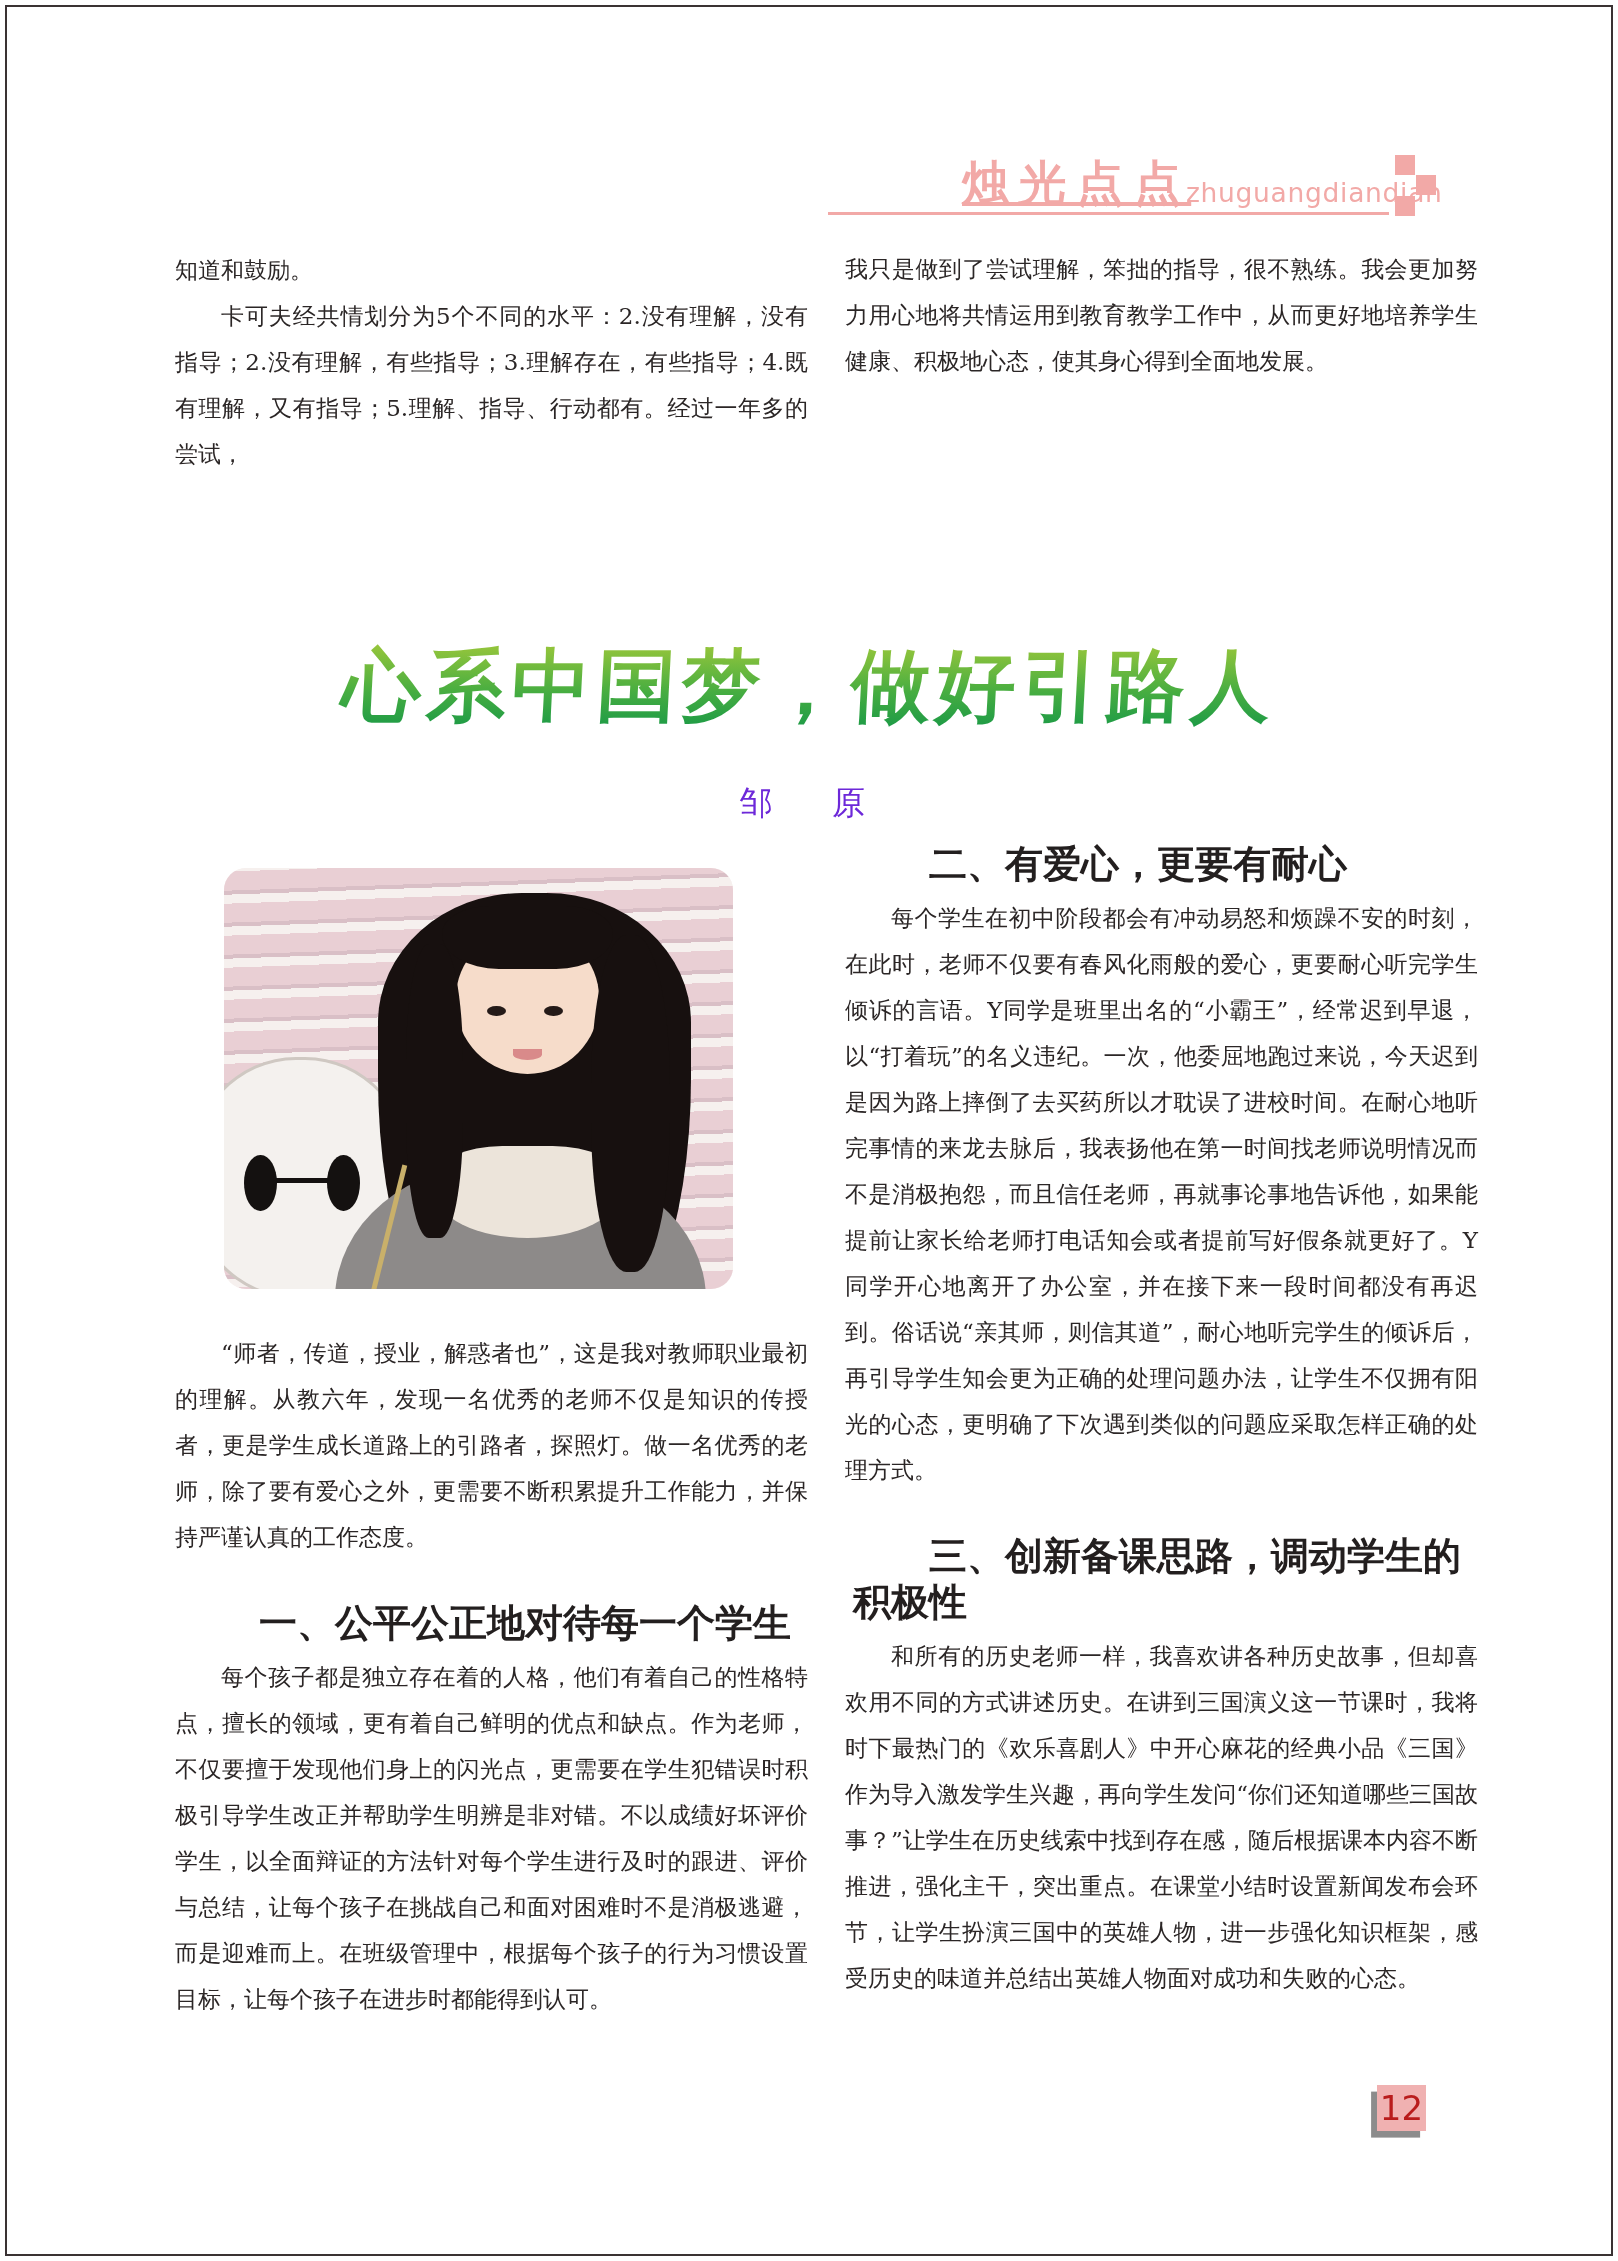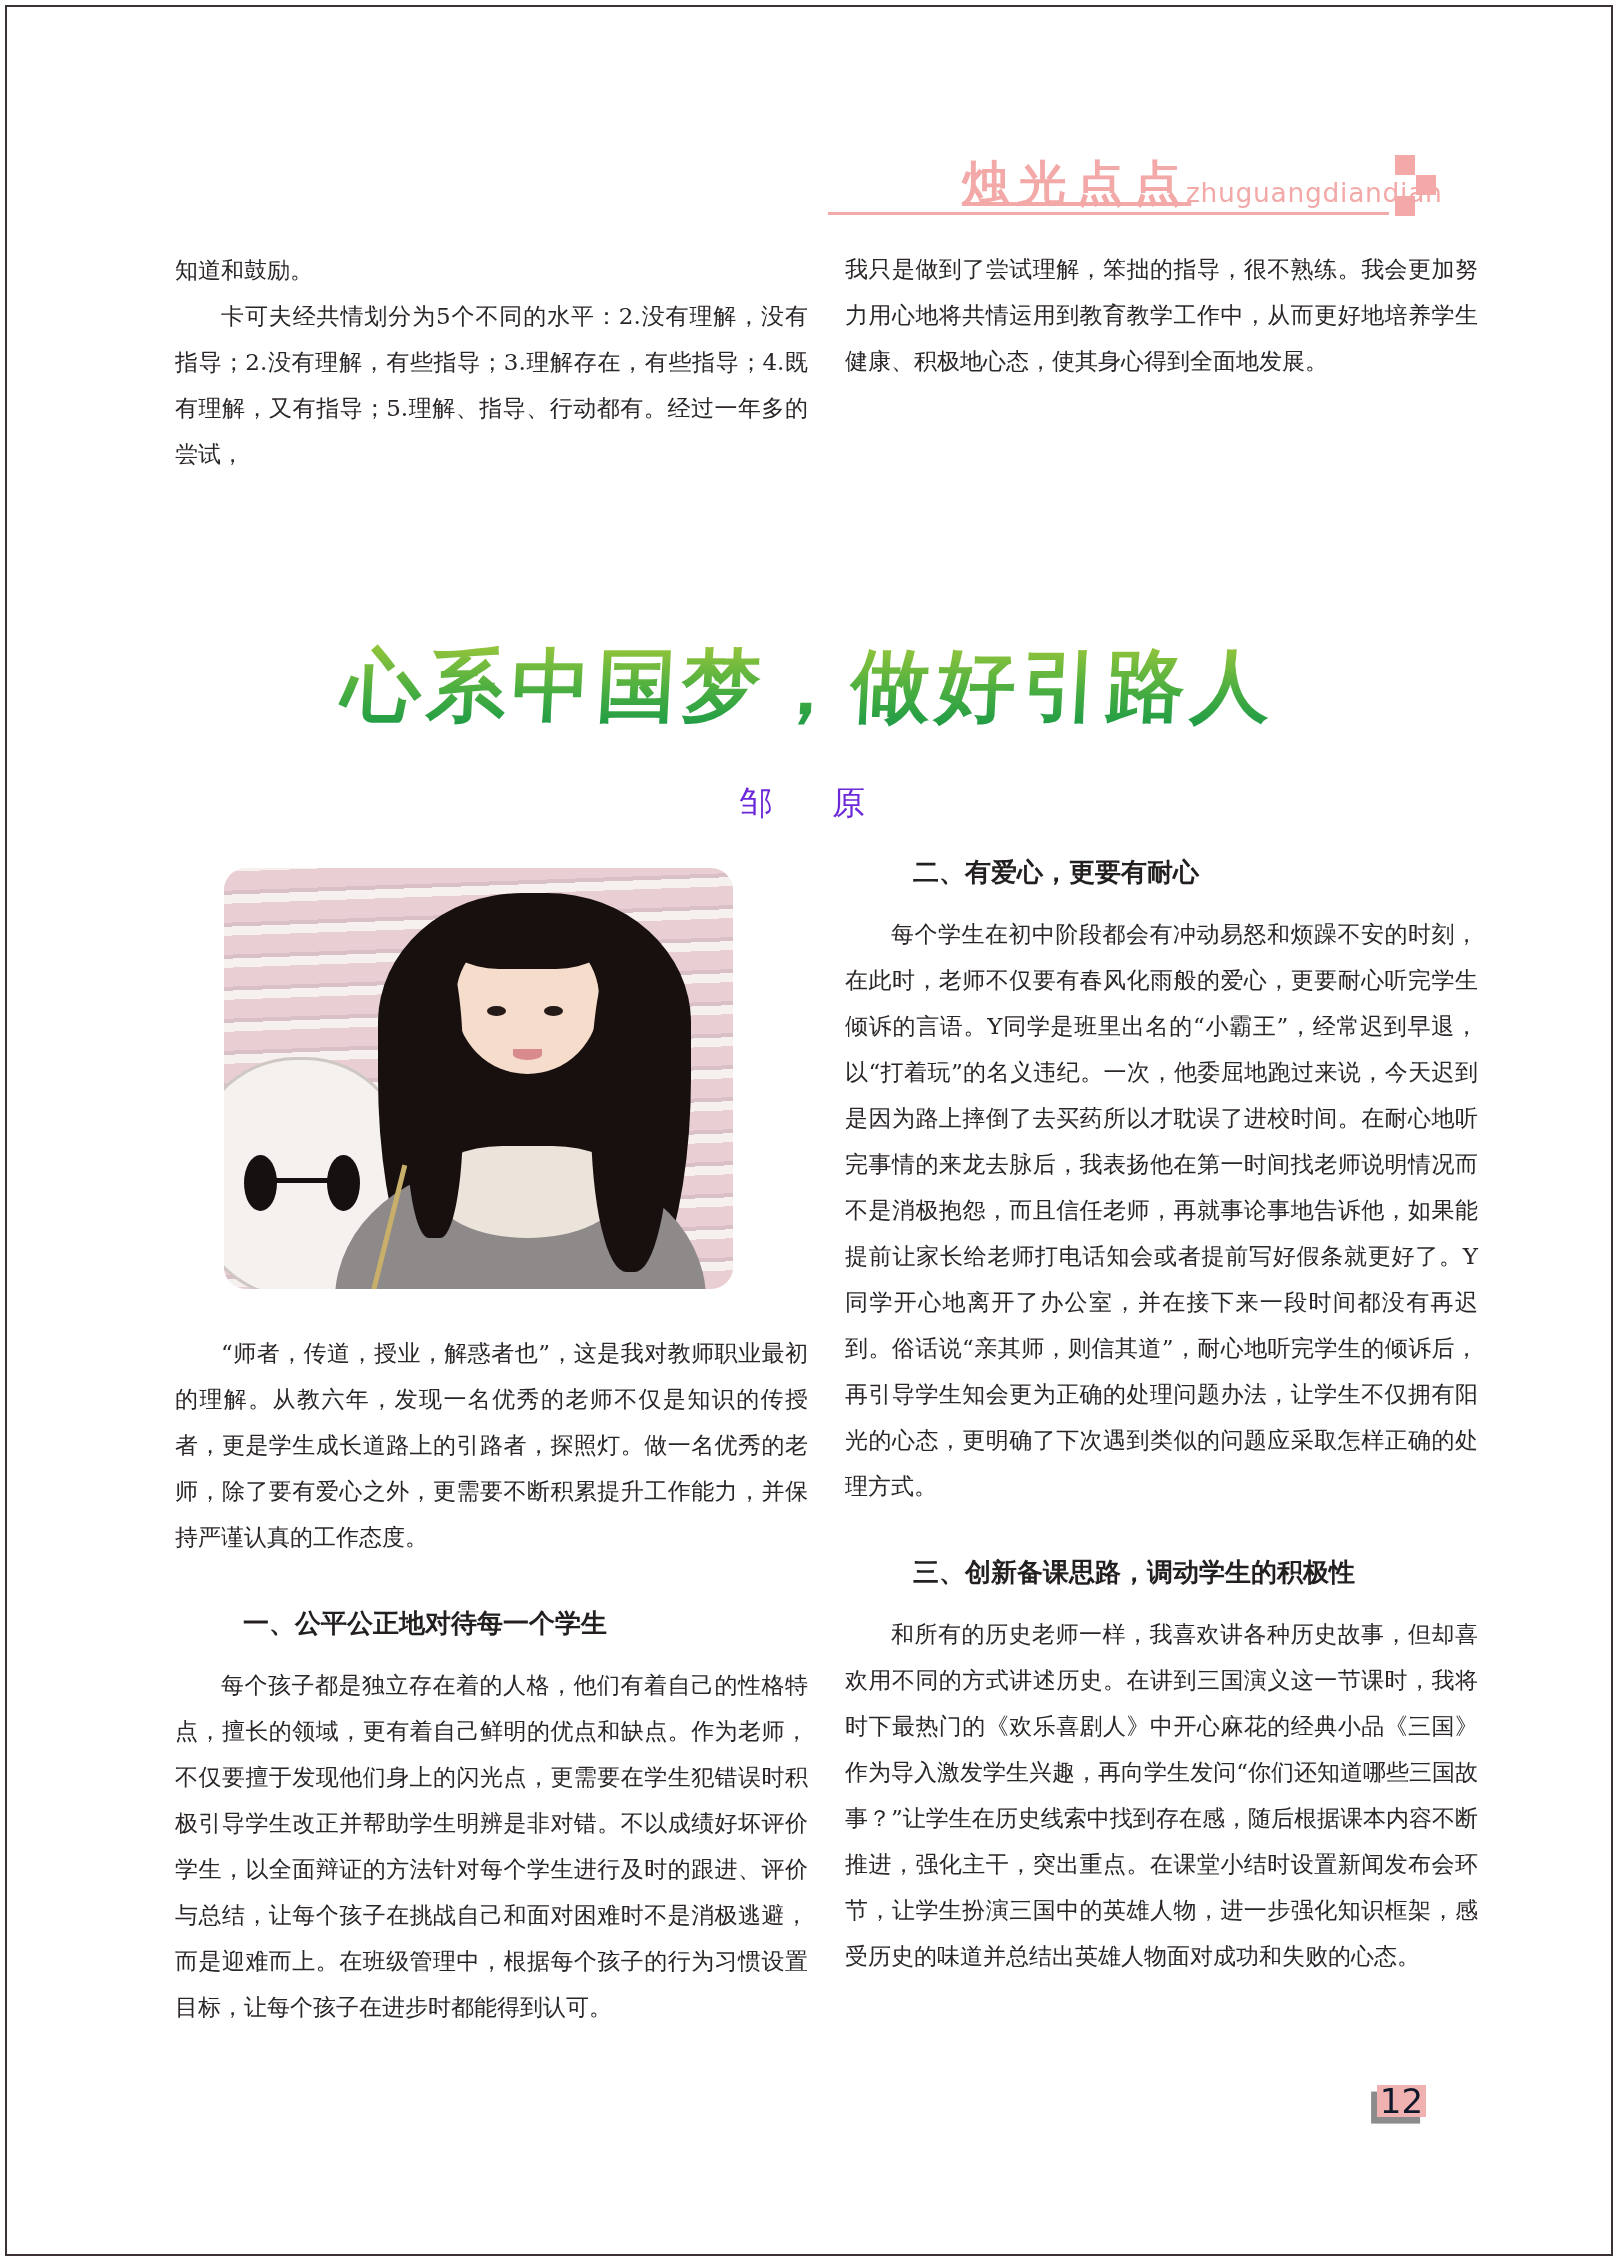--- a/index.html
+++ b/index.html
@@ -17,21 +17,21 @@
   .m-line{position:absolute;left:828px;top:212px;width:561px;height:2.9px;background:#f2a9a7;}
   .sq{position:absolute;width:20px;height:20px;background:#f2a9a7;}
   .sq1{left:1395px;top:155px;}
   .sq2{left:1416px;top:175px;}
   .sq3{left:1395px;top:196px;}
 
   
   .col{position:absolute;width:633px;}
   .col p{margin:0;font-size:23px;line-height:46px;text-align:justify;color:#2b2626;}
   .col p.ind{text-indent:2em;}
-  .col h3{margin:16px;font-size:26px;line-height:46px;font-weight:bold;text-indent:2em;color:#231f1f;}
+  .col h3{margin:8px;font-size:38px;line-height:46px;font-weight:bold;text-indent:2em;color:#231f1f;}
   .colTL{left:175px;top:247px;}
   .colTR{left:845px;top:247px;font-family:Liberation Serif, serif;}
   .colBL{left:175px;top:868px;}
   .colBR{left:845px;top:833px;}
   .gap-h3{margin-top:40px !important;}
 
   
   .art-title{
     position:absolute;left:0;top:634px;width:1618px;text-align:center;margin:0;
     font-size:79px;font-weight:bold;letter-spacing:5.9px;transform:skewX(-3deg);
@@ -65,22 +65,22 @@
       border-radius:48% 48% 52% 52%;}
   .g-bangs{position:absolute;left:24%;top:9%;width:48%;height:15%;background:#17100f;
       border-radius:50% 50% 60% 60% / 80% 80% 100% 100%;}
   .g-eye{position:absolute;top:52%;width:13%;height:7%;background:#241a18;border-radius:50%;}
   .g-eye.l{left:22%;} .g-eye.r{left:62%;}
   .g-mouth{position:absolute;left:40%;top:82%;width:20%;height:8%;background:#d98a8a;border-radius:0 0 50% 50%;}
   .g-hairL{position:absolute;left:14%;top:18%;width:16%;height:70%;background:#17100f;border-radius:40%;}
   .g-hairR{position:absolute;left:66%;top:16%;width:22%;height:80%;background:#17100f;border-radius:45%;}
 
   
-  .pagenum{position:absolute;left:1377px;top:2085px;width:49px;height:32px;background:#f0b1b1;
-     color:#0f172a;font-size:34px;display:flex;align-items:center;justify-content:center;
+  .pagenum{position:absolute;left:1377px;top:2085px;width:49px;height:46px;background:#f0b1b1;
+     color:#b91c1c;font-size:34px;display:flex;align-items:center;justify-content:center;
      font-family:"DejaVu Sans","Liberation Sans",sans-serif;box-shadow:-5.9px 6.6px 0 #8c8c8c;}
 </style>
 </head>
 <body>
 
 <div class="page">
   <div class="frame"></div>
 
   <div class="m-cn">烛光点点</div>
   <div class="m-py">zhuguangdiandian</div>

